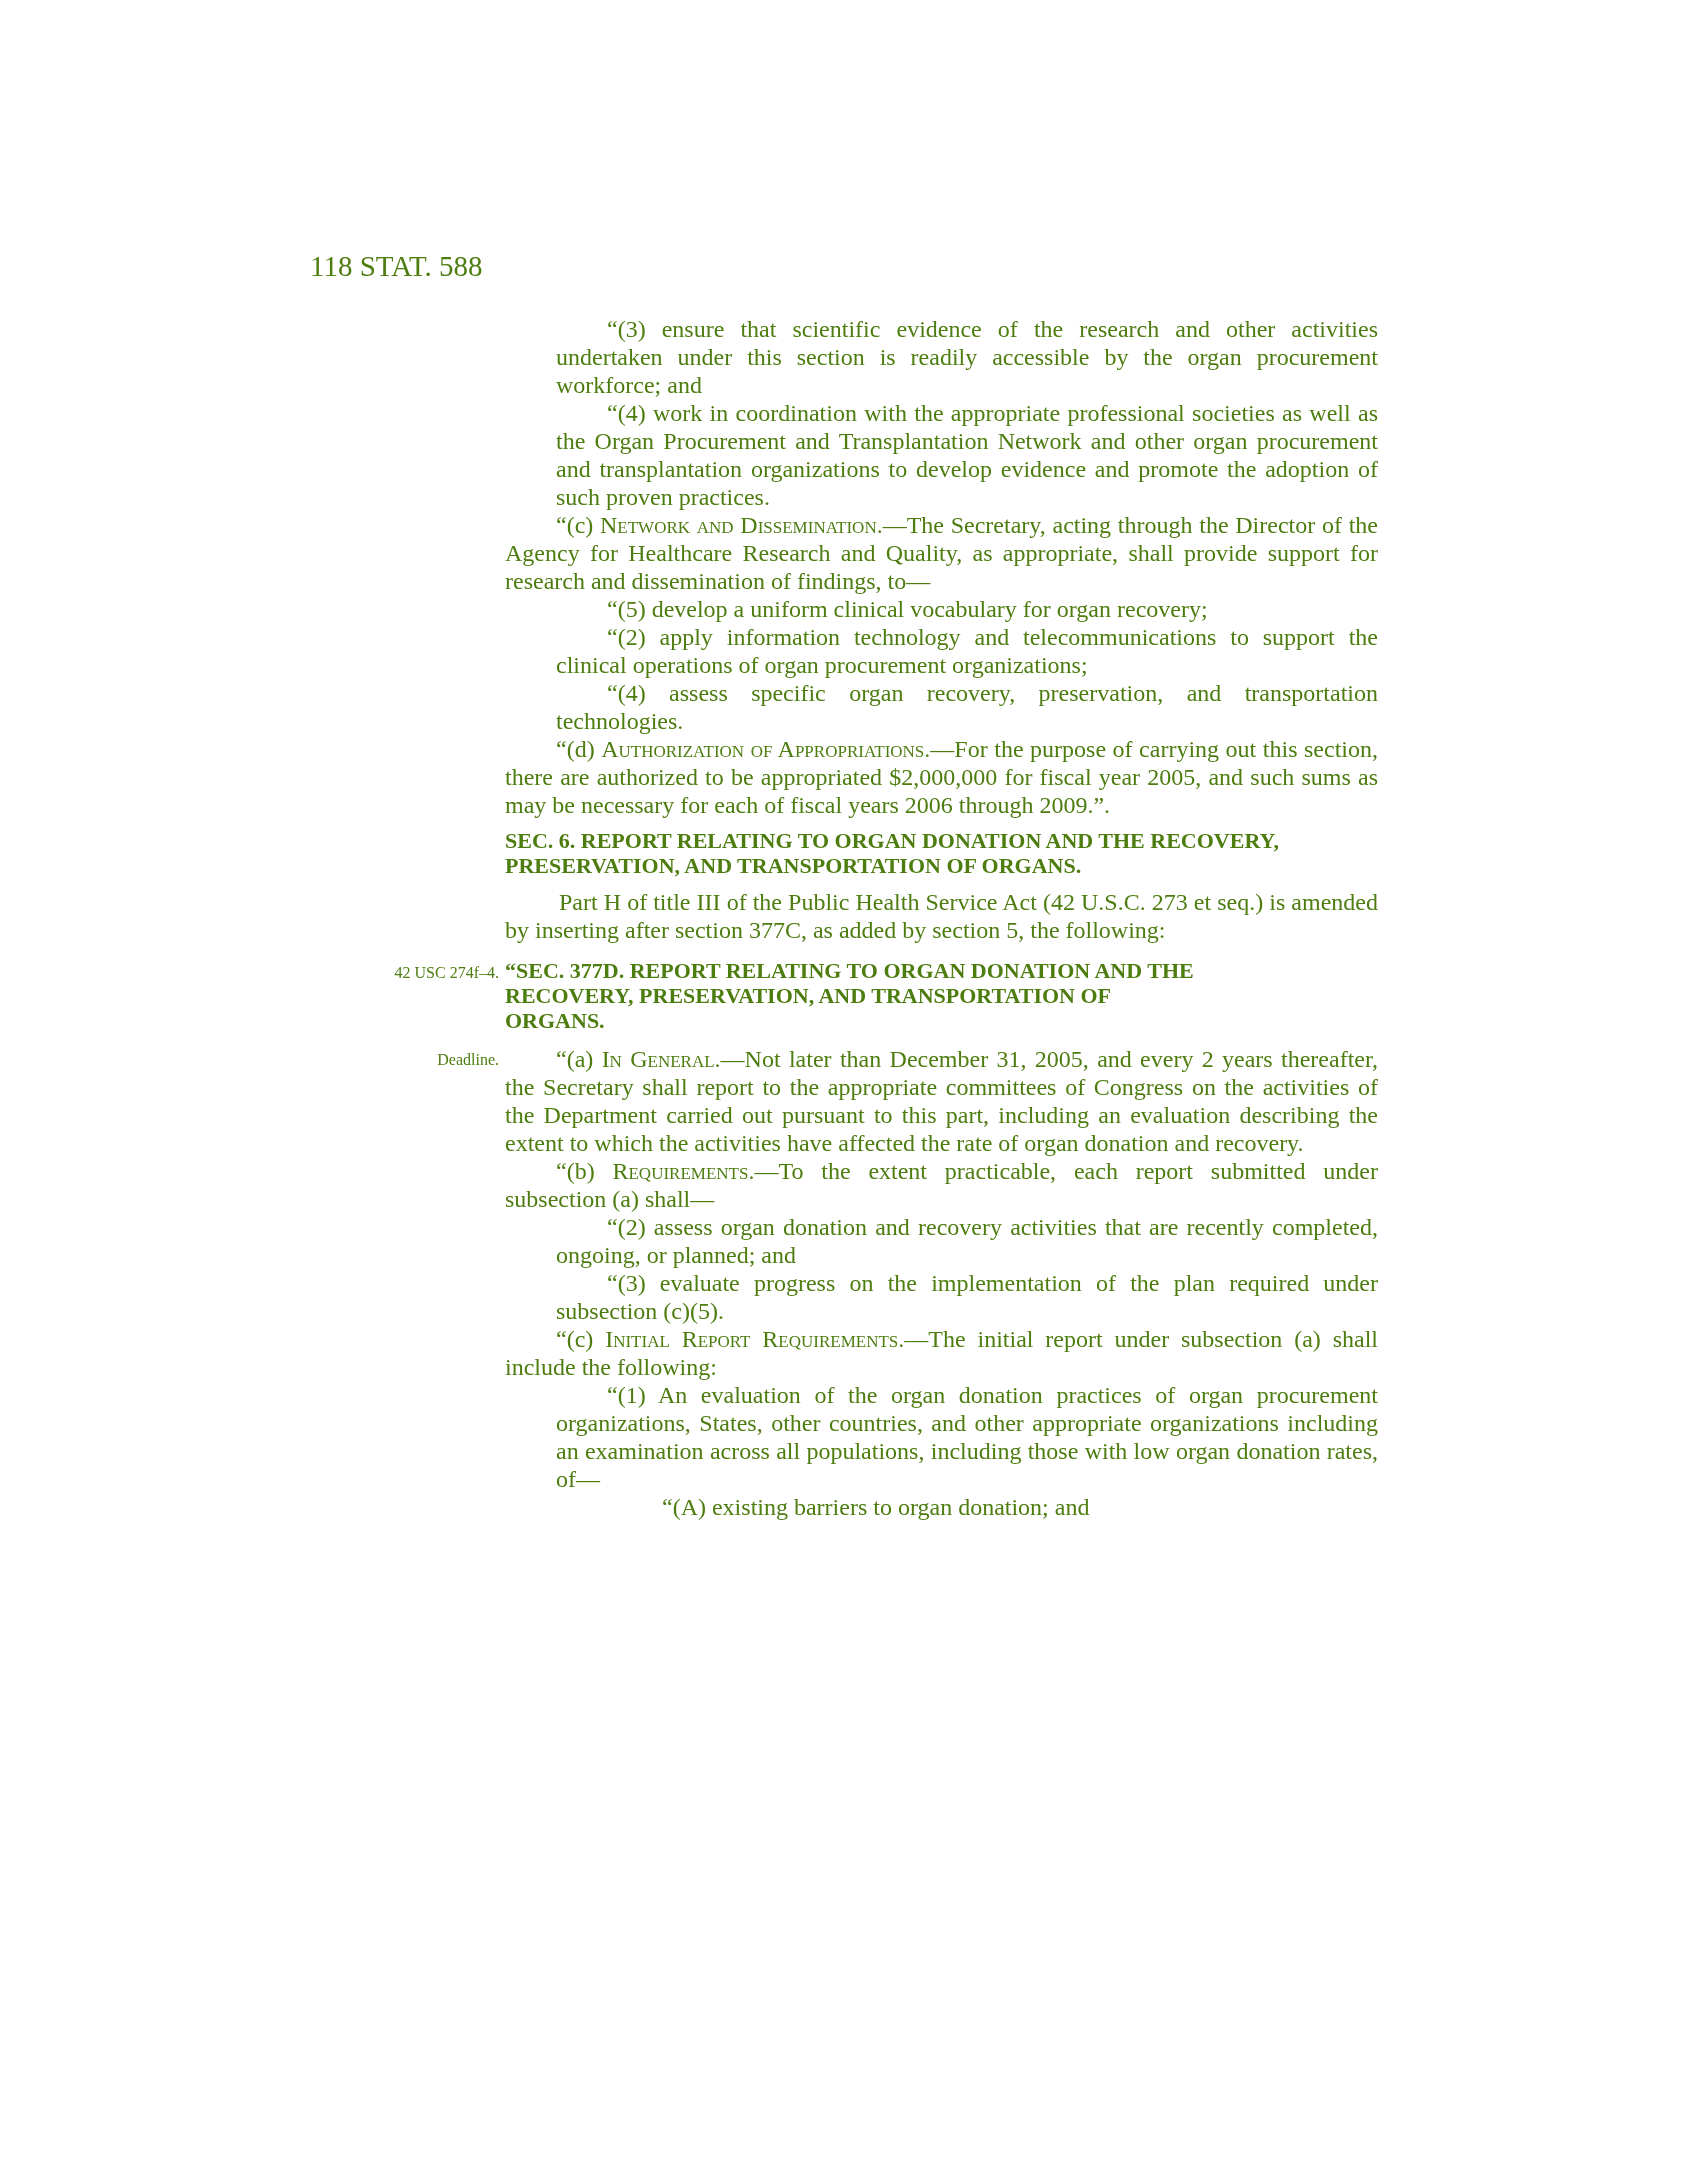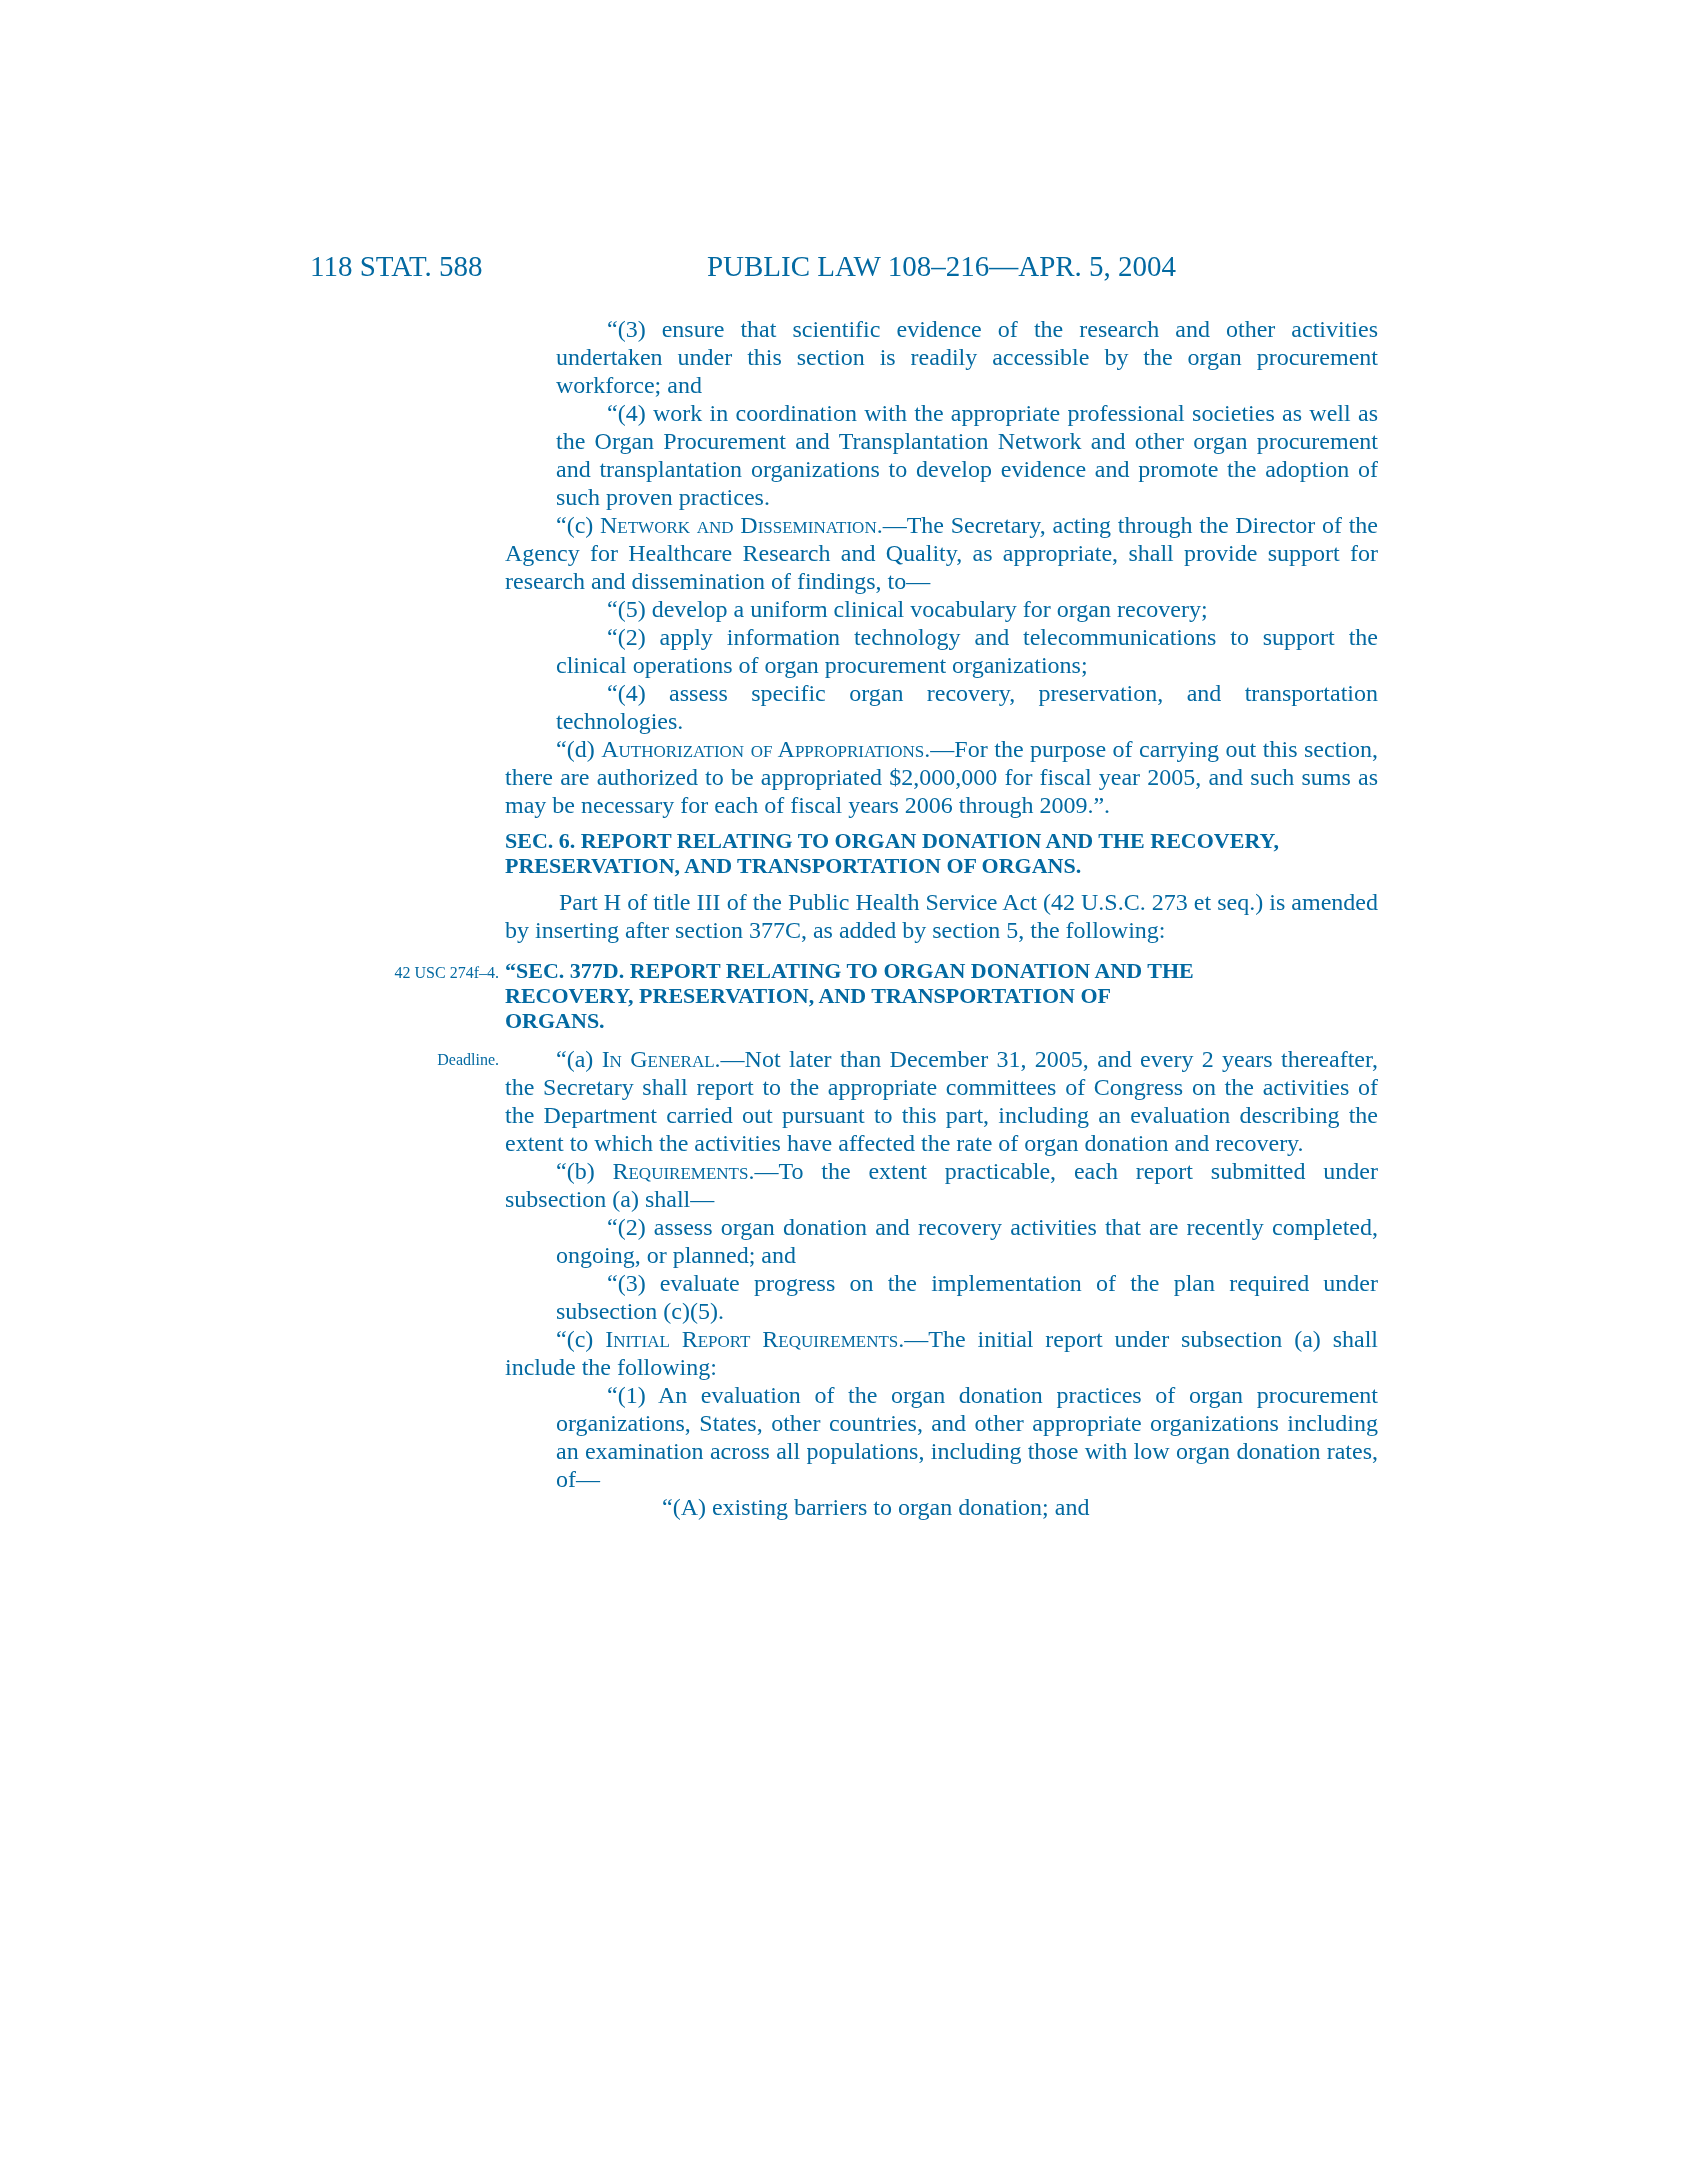--- a/index.html
+++ b/index.html
@@ -1,20 +1,20 @@
 <!DOCTYPE html>
 <html><head>
 <meta charset="utf-8">
 <style>
   html,body{margin:0;padding:0;background:#888;}
   .page{
     position:relative;
     width:1683px;height:2178px;
     background:#ffffff;
-    color:#0369a1;
+    color:#4d7c0f;
     font-family:"Liberation Serif", serif;
     overflow:hidden;
   }
   .stat-num{
     position:absolute;left:310px;top:249px;
     font-size:29px;line-height:34px;white-space:nowrap;
   }
   .law-title{
     position:absolute;left:505px;top:249px;width:873px;
     font-size:29px;line-height:34px;text-align:center;white-space:nowrap;
@@ -44,21 +44,20 @@
     position:absolute;left:-200px;top:3px;width:194px;
     font-size:16px;line-height:24px;text-align:right;text-indent:0;
     font-weight:normal;font-variant:normal;white-space:nowrap;
   }
 </style>
 </head>
 <body>
 
 <div class="page">
   <div class="stat-num">118 STAT. 588</div>
-  <div class="law-title">PUBLIC LAW 108–216—APR. 5, 2004</div>
   <div class="body-col">
       <p class="para lvl2"><span>“(3) ensure that scientific evidence of the research and other activities undertaken under this section is readily accessible by the organ procurement workforce; and</span></p>
       <p class="para lvl2"><span>“(4) work in coordination with the appropriate professional societies as well as the Organ Procurement and Transplantation Network and other organ procurement and transplantation organizations to develop evidence and promote the adoption of such proven practices.</span></p>
       <p class="para lvl1"><span>“(c) </span><span class="sc">Network and Dissemination</span><span>.—The Secretary, acting through the Director of the Agency for Healthcare Research and Quality, as appropriate, shall provide support for research and dissemination of findings, to—</span></p>
       <p class="para lvl2"><span>“(5) develop a uniform clinical vocabulary for organ recovery;</span></p>
       <p class="para lvl2"><span>“(2) apply information technology and telecommunications to support the clinical operations of organ procurement organizations;</span></p>
       <p class="para lvl2"><span>“(4) assess specific organ recovery, preservation, and transportation technologies.</span></p>
       <p class="para lvl1"><span>“(d) </span><span class="sc">Authorization of Appropriations</span><span>.—For the purpose of carrying out this section, there are authorized to be appropriated $2,000,000 for fiscal year 2005, and such sums as may be necessary for each of fiscal years 2006 through 2009.”.</span></p>
       <div class="sec-heading">
         <div class="h-first">SEC. 6. REPORT RELATING TO ORGAN DONATION AND THE RECOVERY,</div>

